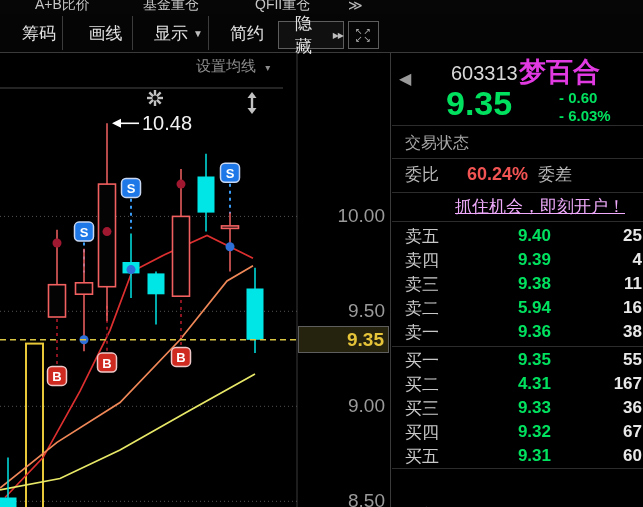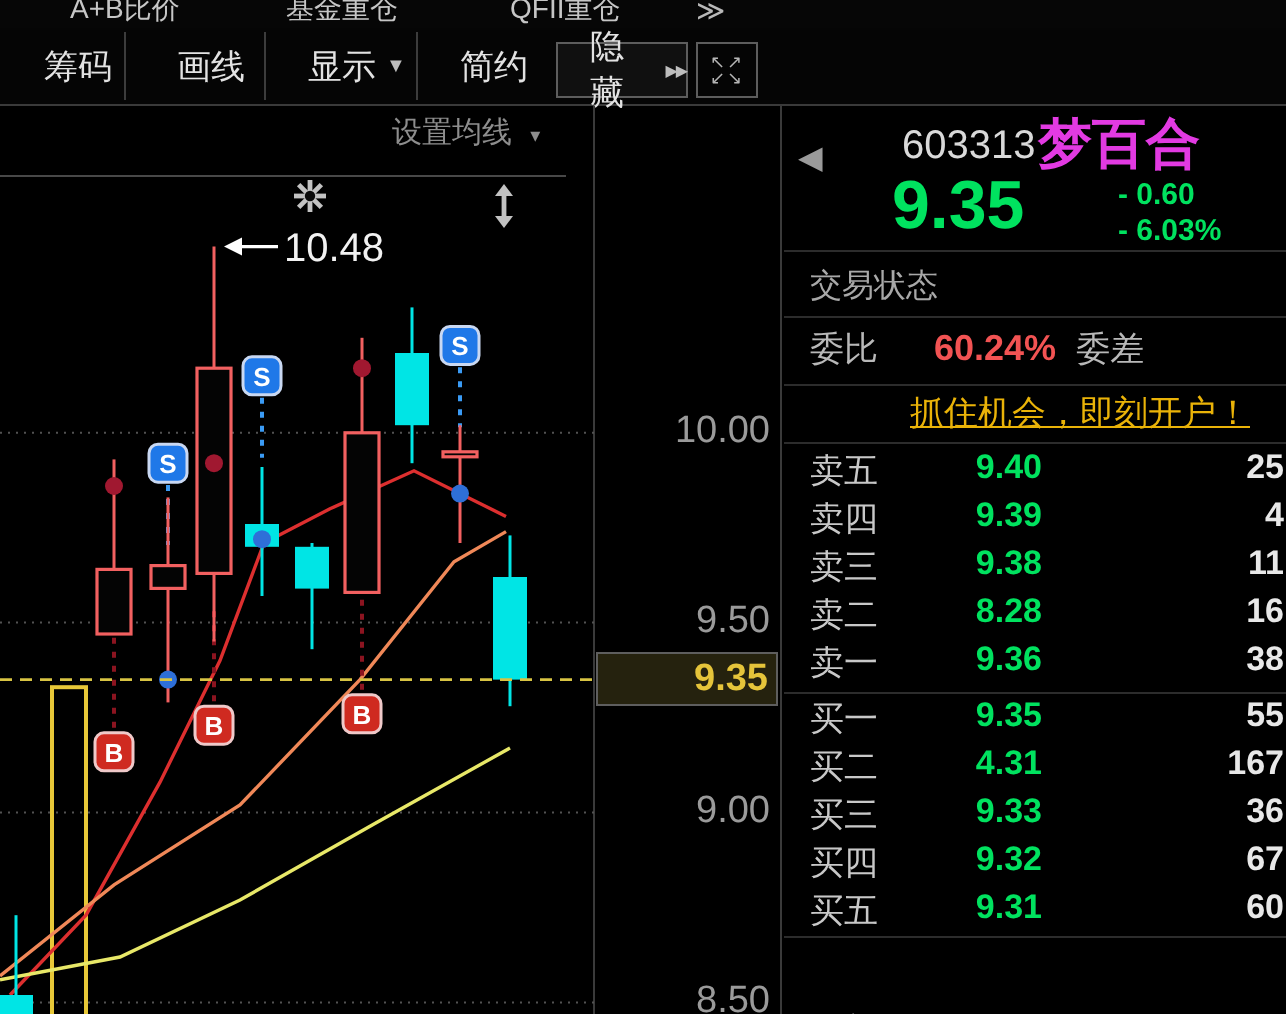--- a/index.html
+++ b/index.html
@@ -38,24 +38,24 @@
   #panel { position:absolute; left:390px; top:53px; width:253px; height:454px; background:#000; border-left:1px solid #3a3a3a; }
   .pdiv { position:absolute; left:1px; width:252px; height:1px; background:#2c2c2c; }
   #back-arrow { position:absolute; left:8px; top:16px; color:#9a9a9a; font-size:16px; }
   #q-code { position:absolute; left:60px; top:9px; color:#d9d9d9; font-size:20px; }
   #q-name { position:absolute; left:128px; top:1px; color:#e23ae2; font-size:27px; font-weight:bold; white-space:nowrap; }
   #q-price { position:absolute; left:55px; top:31px; color:#00e25f; font-size:34px; font-weight:bold; }
   #q-chg { position:absolute; left:168px; top:36px; color:#00e25f; font-size:15px; font-weight:bold; line-height:18px; white-space:nowrap; }
   #row-status { position:absolute; left:14px; top:80px; color:#a8a8a8; font-size:16px; }
   #row-weibi { position:absolute; left:14px; top:110px; width:230px; font-size:17px; color:#b8b8b8; }
   #weibi-val { color:#f25353; font-weight:bold; font-size:18px; margin:0 10px 0 28px; }
-  #ad-link { position:absolute; left:64px; top:142px; color:#eab308; font-size:17px; text-decoration:underline; white-space:nowrap; }
+  #ad-link { position:absolute; left:64px; top:142px; color:#f0abfc; font-size:17px; text-decoration:underline; white-space:nowrap; }
   .obgroup { position:absolute; left:0; width:253px; }
   #asks { top:171px; } #bids { top:295px; }
-  .obrow { height:24px; display:flex; align-items:flex-start; }
+  .obrow { height:24px; display:flex; align-items:center;gap:30px; }
   .ob-label { width:62px; padding-left:14px; color:#c8c8c8; font-size:17px; }
   .ob-price { width:68px; text-align:right; color:#00e25f; font-size:17px; font-weight:bold; }
   .ob-vol { flex:1; text-align:right; padding-right:2px; color:#e8e8e8; font-size:17px; font-weight:bold; }
   .frow { position:absolute; left:0; width:253px; height:24px; display:flex; align-items:center;margin-top:32px; }
   #frow1 { top:418px; } #frow2 { top:442px; }
   .f-label { width:62px; padding-left:14px; color:#c8c8c8; font-size:17px; }
   .f-val { width:68px; text-align:right; color:#00e25f; font-size:18px; font-weight:bold; }
   .f-label2 { padding-left:12px; color:#c8c8c8; font-size:17px; }
 </style>
 </head>
@@ -224,21 +224,21 @@
        <span class="ob-price">9.39</span>
        <span class="ob-vol">4</span>
      </div>
         <div class="obrow">
        <span class="ob-label">卖三</span>
        <span class="ob-price">9.38</span>
        <span class="ob-vol">11</span>
      </div>
         <div class="obrow">
        <span class="ob-label">卖二</span>
-       <span class="ob-price">8.28</span>
+       <span class="ob-price">5.94</span>
        <span class="ob-vol">16</span>
      </div>
         <div class="obrow">
        <span class="ob-label">卖一</span>
        <span class="ob-price">9.36</span>
        <span class="ob-vol">38</span>
      </div>
       </div>
     <div class="pdiv" style="top:293px"></div>
     <div id="bids" class="obgroup">

